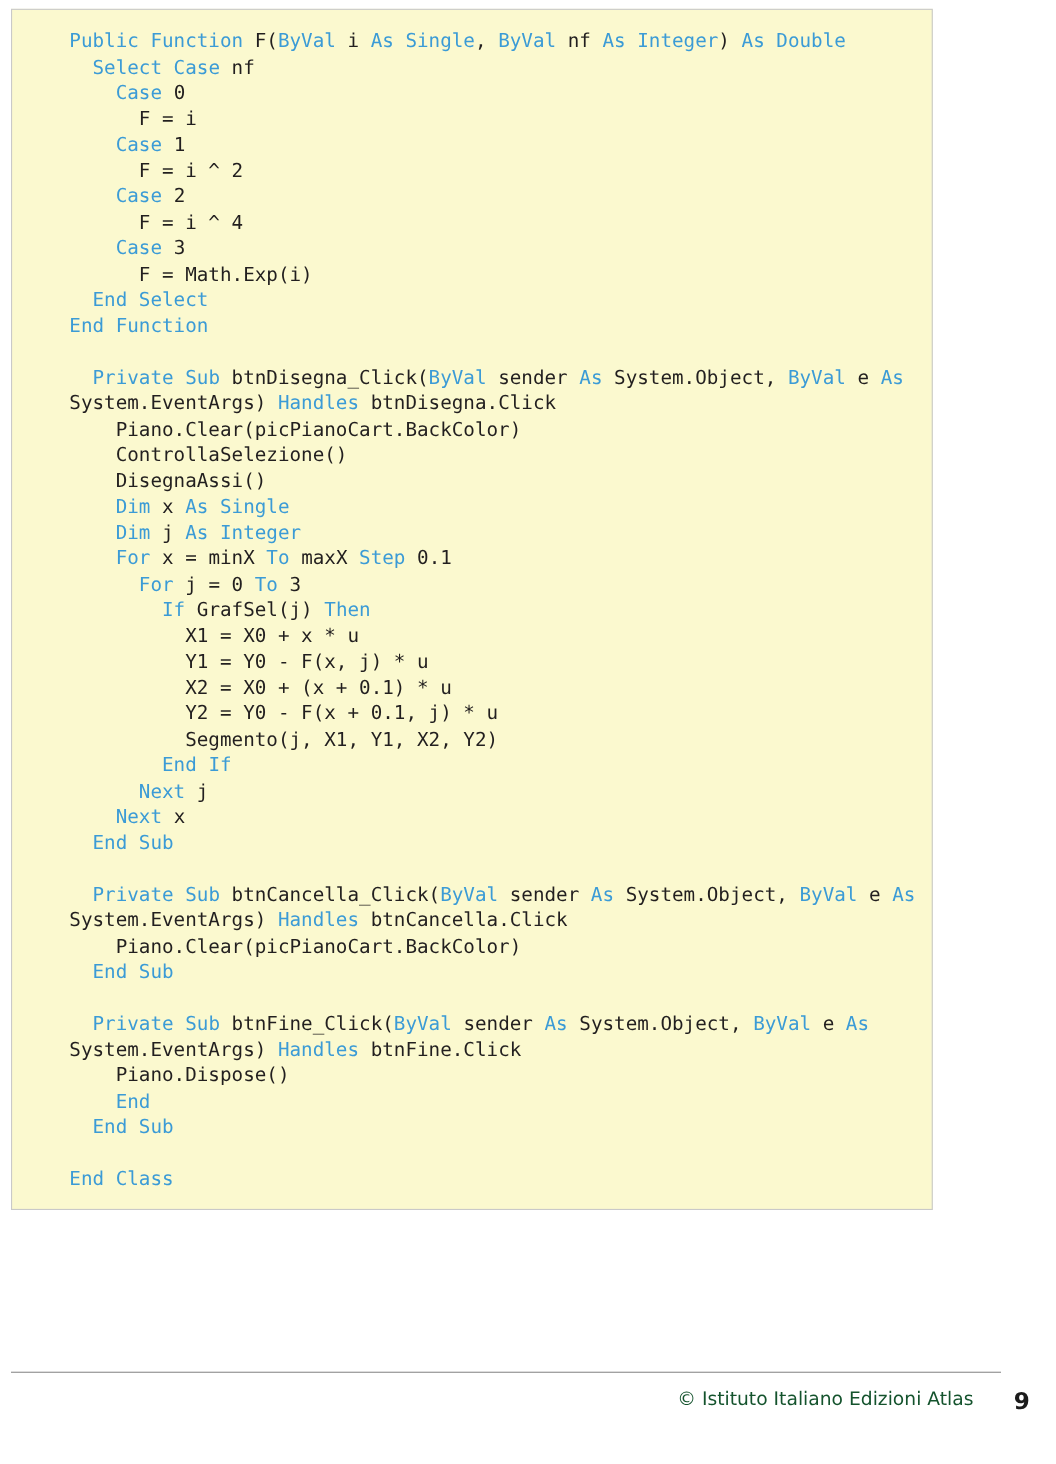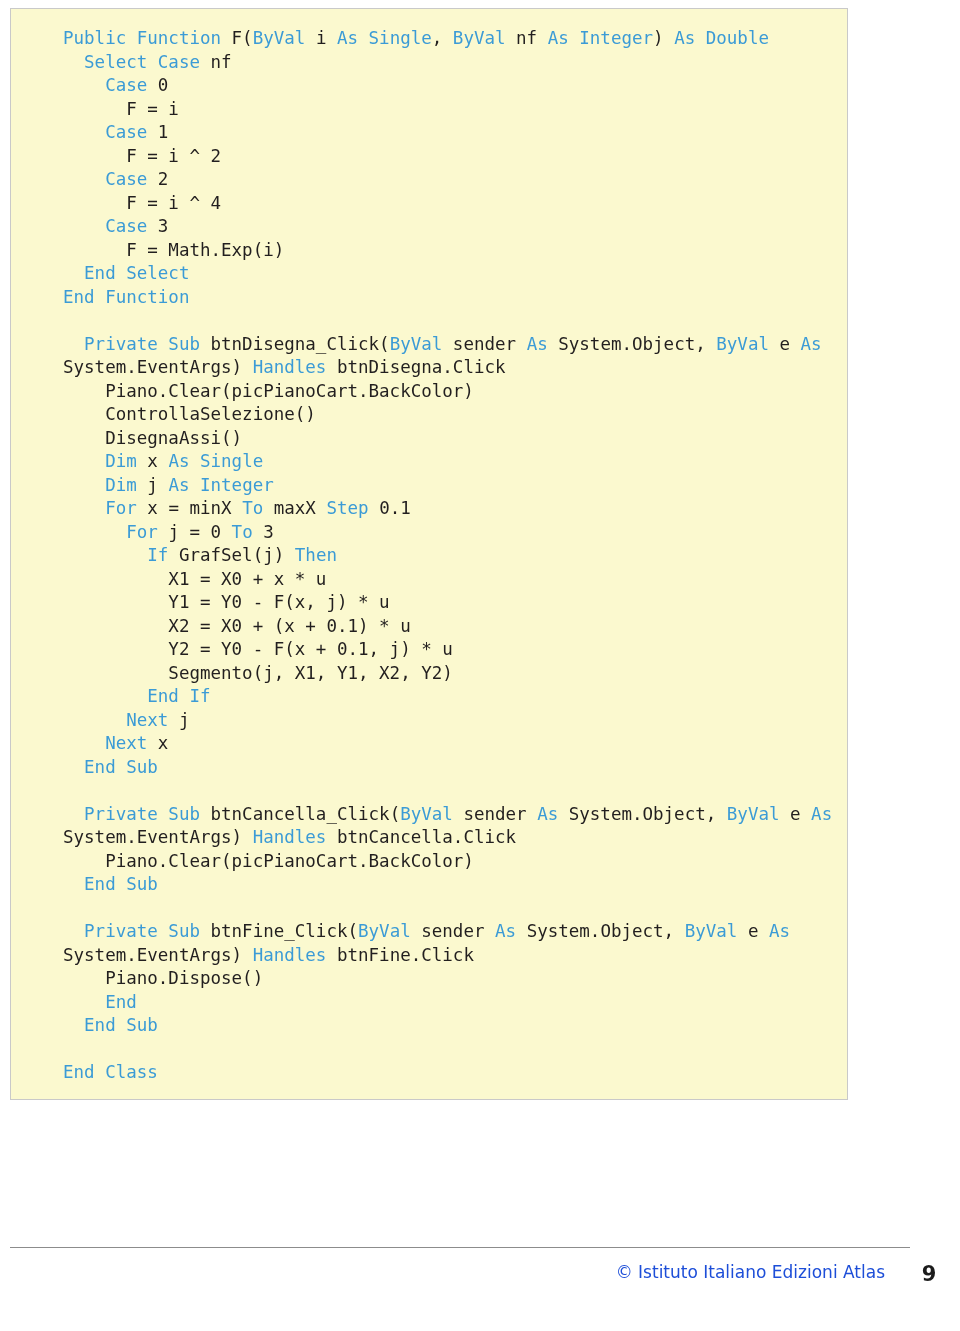--- a/index.html
+++ b/index.html
@@ -59,21 +59,21 @@
     width: 900px;
     height: 1px;
     background: #8c8c8c;
   }
   .footer-text {
     position: absolute;
     right: 75px;
     top: 1262px;
     font-family: "DejaVu Sans", sans-serif;
     font-size: 17px;
-    color: #1d4ed8;
+    color: #14532d;
     white-space: nowrap;
   }
   .page-number {
     position: absolute;
     right: 12px;
     top: 1255px;
     width: 38px;
     height: 38px;
     background: #ffffff;
     color: #1b1b1b;

